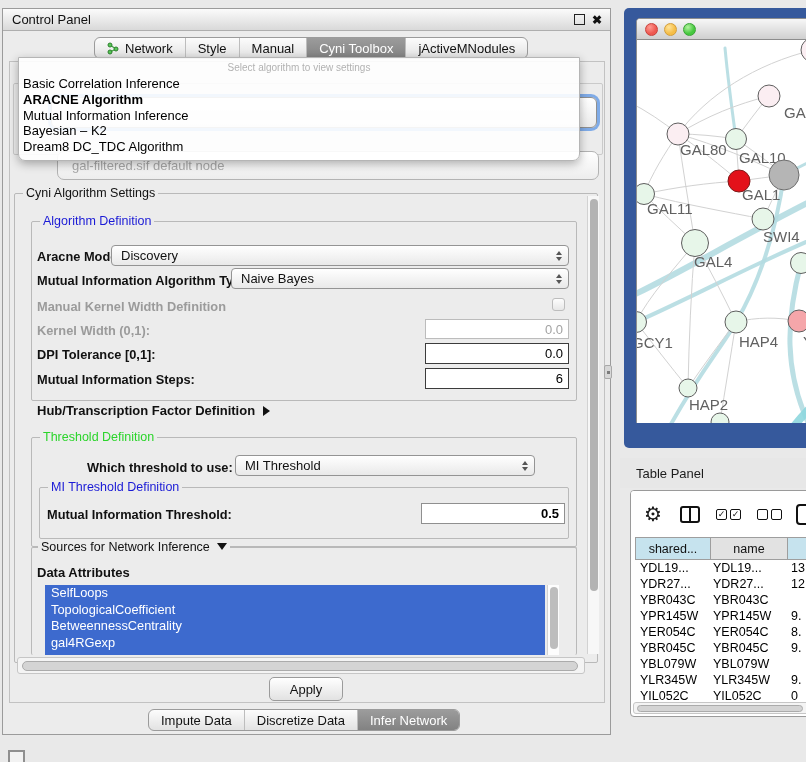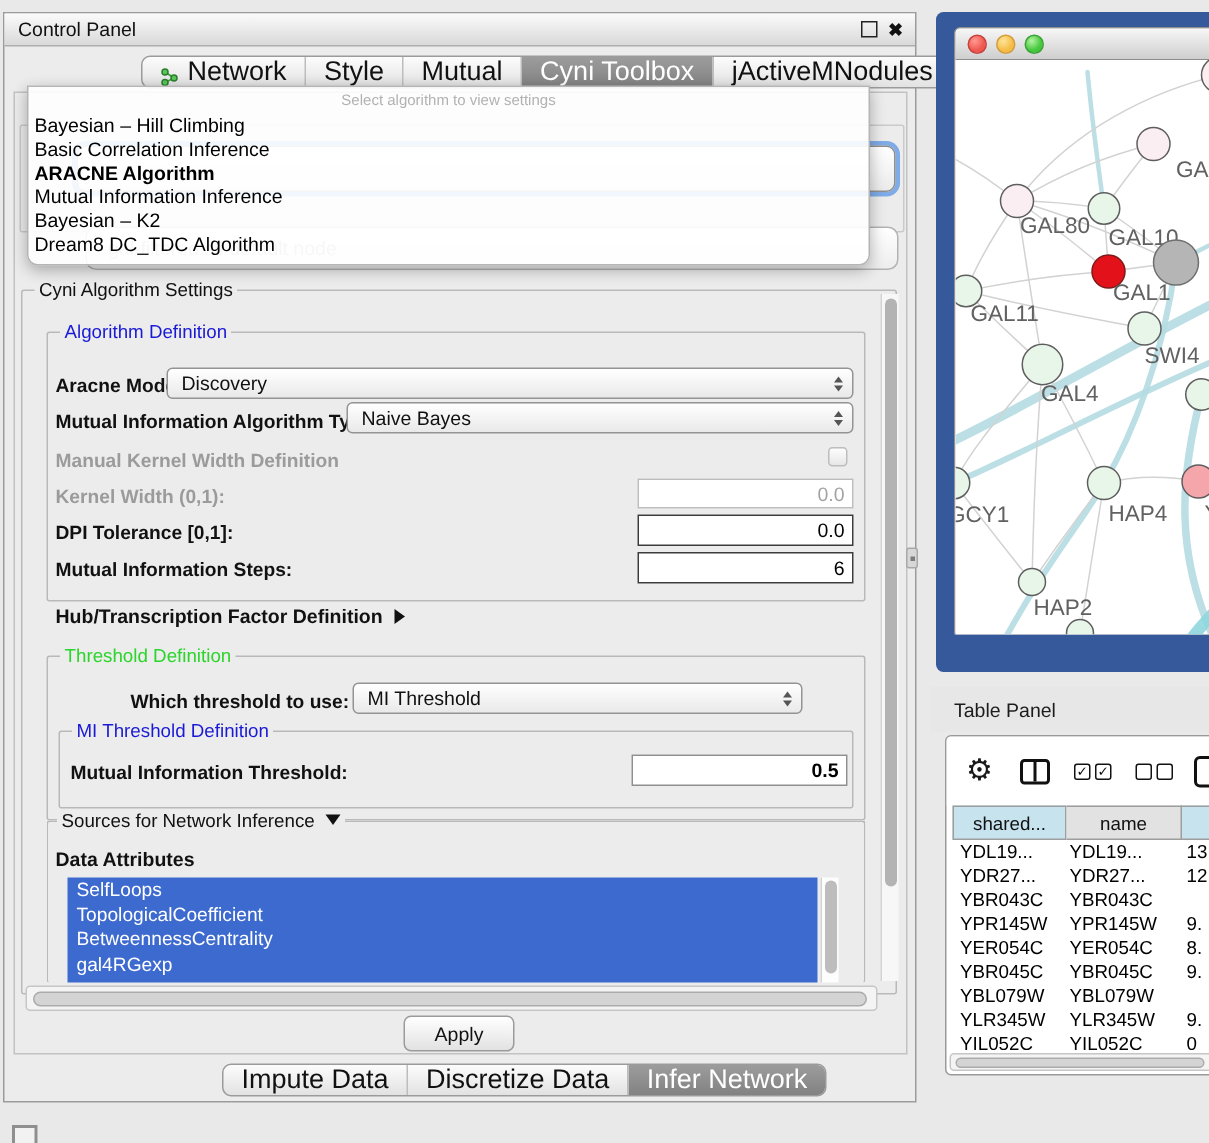--- a/index.html
+++ b/index.html
@@ -13,21 +13,21 @@
   .titlebar{left:0;top:0;width:100%;height:22px;background:linear-gradient(#fbfbfb,#d9d9d9);
     border-bottom:1px solid #aeaeae;display:flex;align-items:center;box-sizing:border-box;}
   .titlebar .t{margin-left:9px;font-size:13px;color:#111;}
   .tb-btns{margin-left:auto;display:flex;align-items:center;gap:7px;margin-right:8px;}
   .float-btn{width:9px;height:9px;border:1.5px solid #222;background:transparent;}
   .close-btn{font-size:12px;font-weight:bold;color:#111;line-height:10px;}
 
   
   .segbar{height:22px;display:flex;border:1px solid #9b9b9b;border-radius:6px;overflow:hidden;
     background:linear-gradient(#fcfcfc,#e2e2e2);box-sizing:border-box;}
-  .tab{display:flex;align-items:flex-end;padding:0 12px;font-size:18px;color:#111;
+  .tab{display:flex;align-items:center;padding:0 12px;font-size:13px;color:#111;
     border-left:1px solid #bdbdbd;white-space:nowrap;}
   .tab:first-child{border-left:none;}
   .tab.sel{background:linear-gradient(#9c9c9c,#828282);color:#fff;}
   .net-ic{margin-right:5px;display:inline-flex;}
 
   
   .content-box{left:6px;top:52px;width:596px;height:642px;border:1px solid #c2c2c2;
     background:#ececec;box-sizing:border-box;}
 
   
@@ -171,21 +171,21 @@
             <circle cx="9" cy="7" r="2" fill="#57c957" stroke="#2e7d2e"></circle>
             <circle cx="3" cy="10" r="2" fill="#57c957" stroke="#2e7d2e"></circle>
           </svg>
         </span>
         <span>Network</span>
       </div>
       <div class="tab">
         <span>Style</span>
       </div>
       <div class="tab">
-        <span>Mutual</span>
+        <span>Manual</span>
       </div>
       <div class="tab sel">
         <span>Cyni Toolbox</span>
       </div>
       <div class="tab">
         <span>jActiveMNodules</span>
       </div>
     </div>
 
   <div class="abs content-box"></div>
@@ -447,20 +447,19 @@
     <span class="hthumb" style="left:3px;top:2px;width:166px;height:7px;"></span>
   </div>
 </div>
 
 <div id="splitter-handle" class="abs"></div>
 <div id="mini-icon" class="abs"></div>
 
 <div class="abs popup" style="left:18px;top:57px;">
   <div class="dd-placeholder">Select algorithm to view settings</div>
   <div>
-      <div class="dd-item">Bayesian – Hill Climbing</div>
       <div class="dd-item">Basic Correlation Inference</div>
       <div class="dd-item bold">ARACNE Algorithm</div>
       <div class="dd-item">Mutual Information Inference</div>
       <div class="dd-item">Bayesian – K2</div>
       <div class="dd-item">Dream8 DC_TDC Algorithm</div>
     </div>
 </div>
 
 </body></html>

